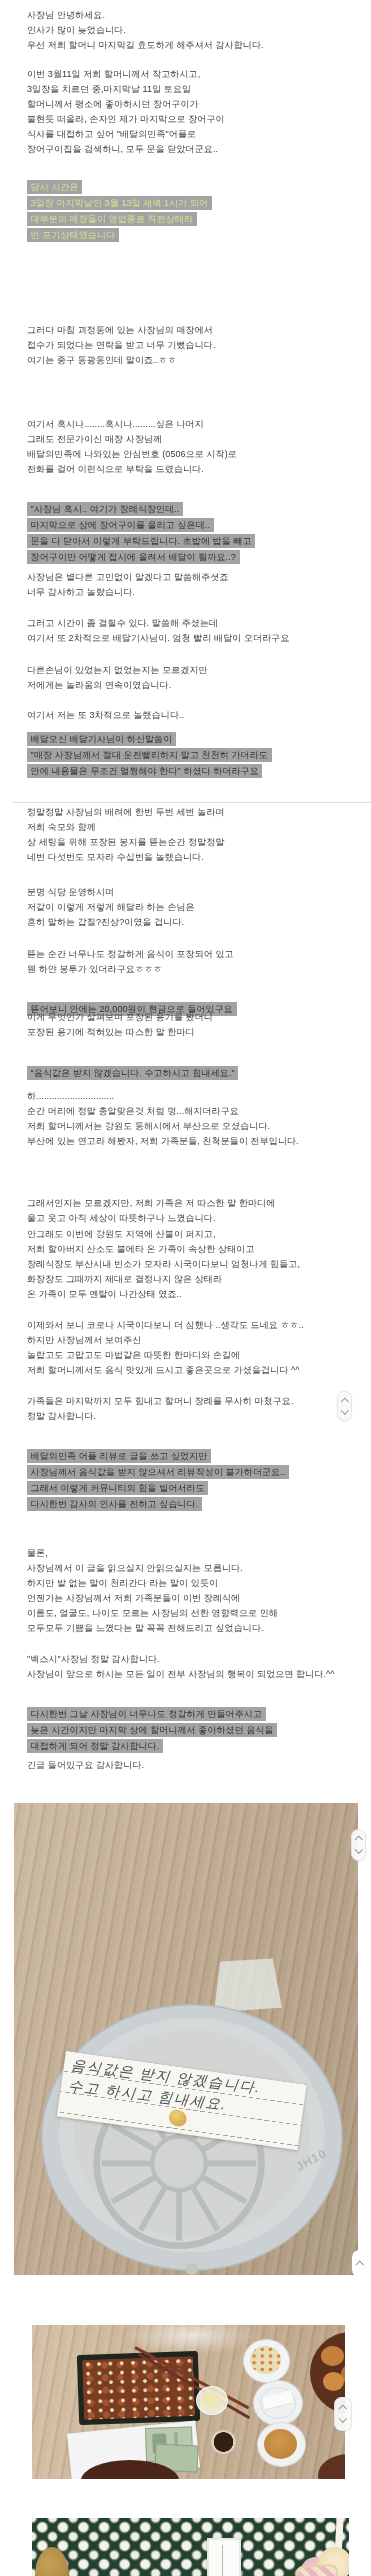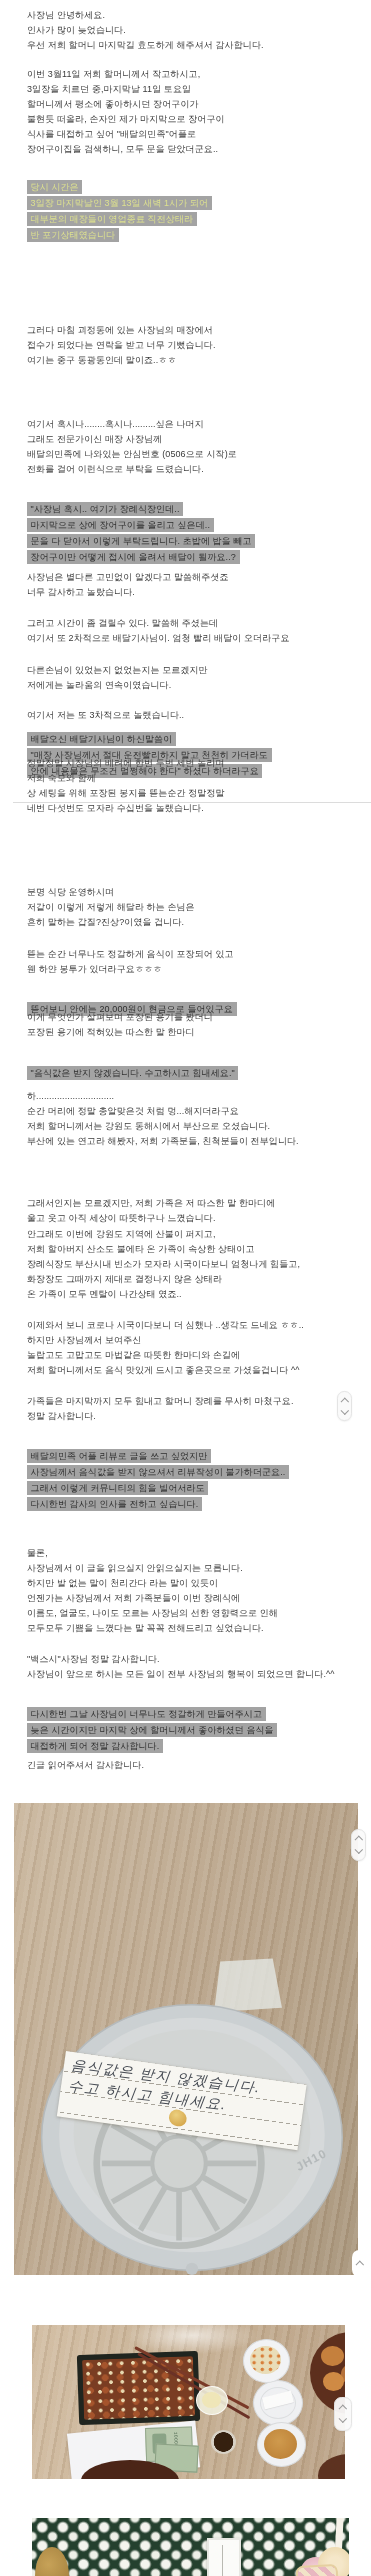--- a/index.html
+++ b/index.html
@@ -72,21 +72,21 @@
 너무 감사하고 놀랐습니다.</div>
   <div class="blk" style="top:616px">그러고 시간이 좀 걸릴수 있다. 말씀해 주셨는데
 여기서 또 2차적으로 배달기사님이. 엄청 빨리 배달이 오더라구요</div>
   <div class="blk" style="top:663px">다른손님이 있었는지 없었는지는 모르겠지만
 저에게는 놀라움의 연속이였습니다.</div>
   <div class="blk" style="top:708px">여기서 저는 또 3차적으로 놀랬습니다..</div>
   <div class="blk hl" style="top:723px"><span class="hlspan">배달오신 배달기사님이 하신말씀이
 "매장 사장님께서 절대 운전빨리하지 말고 천천히 가더라도
 안에 내용물은 무조건 멀쩡해야 한다" 하셨다 하더라구요</span></div>
   <div class="seam" style="top:802px"></div>
-  <div class="blk" style="top:756px">정말정말 사장님의 배려에 한번 두번 세번 놀라며
+  <div class="blk" style="top:805px">정말정말 사장님의 배려에 한번 두번 세번 놀라며
 저희 숙모와 함께
 상 세팅을 위해 포장된 봉지를 뜯는순간 정말정말
 네번 다섯번도 모자라 수십번을 놀랬습니다.</div>
   <div class="blk" style="top:885px">분명 식당 운영하시며
 저같이 이렇게 저렇게 해달라 하는 손님은
 흔히 말하는 갑질?진상?이였을 겁니다.</div>
   <div class="blk" style="top:947px">뜯는 순간 너무나도 정갈하게 음식이 포장되어 있고
 웬 하얀 봉투가 있더라구요ㅎㅎㅎ</div>
   <div class="blk hl" style="top:993px"><span class="hlspan">뜯어보니 안에는 20,000원이 현금으로 들어있구요</span></div>
   <div class="blk" style="top:1010px">이게 무엇인가 살펴보며 포장된 용기를 봤더니
@@ -117,21 +117,21 @@
 사장님께서 이 글을 읽으실지 안읽으실지는 모릅니다.
 하지만 발 없는 말이 천리간다 라는 말이 있듯이
 언젠가는 사장님께서 저희 가족분들이 이번 장례식에
 이름도, 얼굴도, 나이도 모르는 사장님의 선한 영향력으로 인해
 모두모두 기쁨을 느꼈다는 말 꼭꼭 전해드리고 싶었습니다.</div>
   <div class="blk" style="top:1652px">"백스시"사장님 정말 감사합니다.
 사장님이 앞으로 하시는 모든 일이 전부 사장님의 행복이 되었으면 합니다.^^</div>
   <div class="blk hl" style="top:1698px"><span class="hlspan">다시한번 그날 사장님이 너무나도 정갈하게 만들어주시고
 늦은 시간이지만 마지막 상에 할머니께서 좋아하셨던 음식을
 대접하게 되어 정말 감사합니다.</span></div>
-  <div class="blk" style="top:1758px">긴글 읽어주셔서 감사합니다.</div>
+  <div class="blk" style="top:1758px">긴글 들어있구요 감사합니다.</div>
 
   <div id="photo1" class="photo">
     <div class="grain"></div>
     <svg class="abs" style="left:0;top:0" width="344" height="472" viewBox="0 0 667 917">
       <path d="M400 308 L502 302 L520 398 L388 406 Z" fill="#e4e7e3" opacity="0.8"></path>
       <ellipse cx="345" cy="650" rx="292" ry="258" fill="#cbd0d2" stroke="#b5babc" stroke-width="3"></ellipse>
       <ellipse cx="345" cy="645" rx="258" ry="228" fill="#d6d9da"></ellipse>
       <ellipse cx="345" cy="642" rx="230" ry="202" fill="#d2d5d4"></ellipse>
       <g stroke="#b9bdbb" fill="none">
         <circle cx="320" cy="700" r="160" stroke-width="13"></circle>

